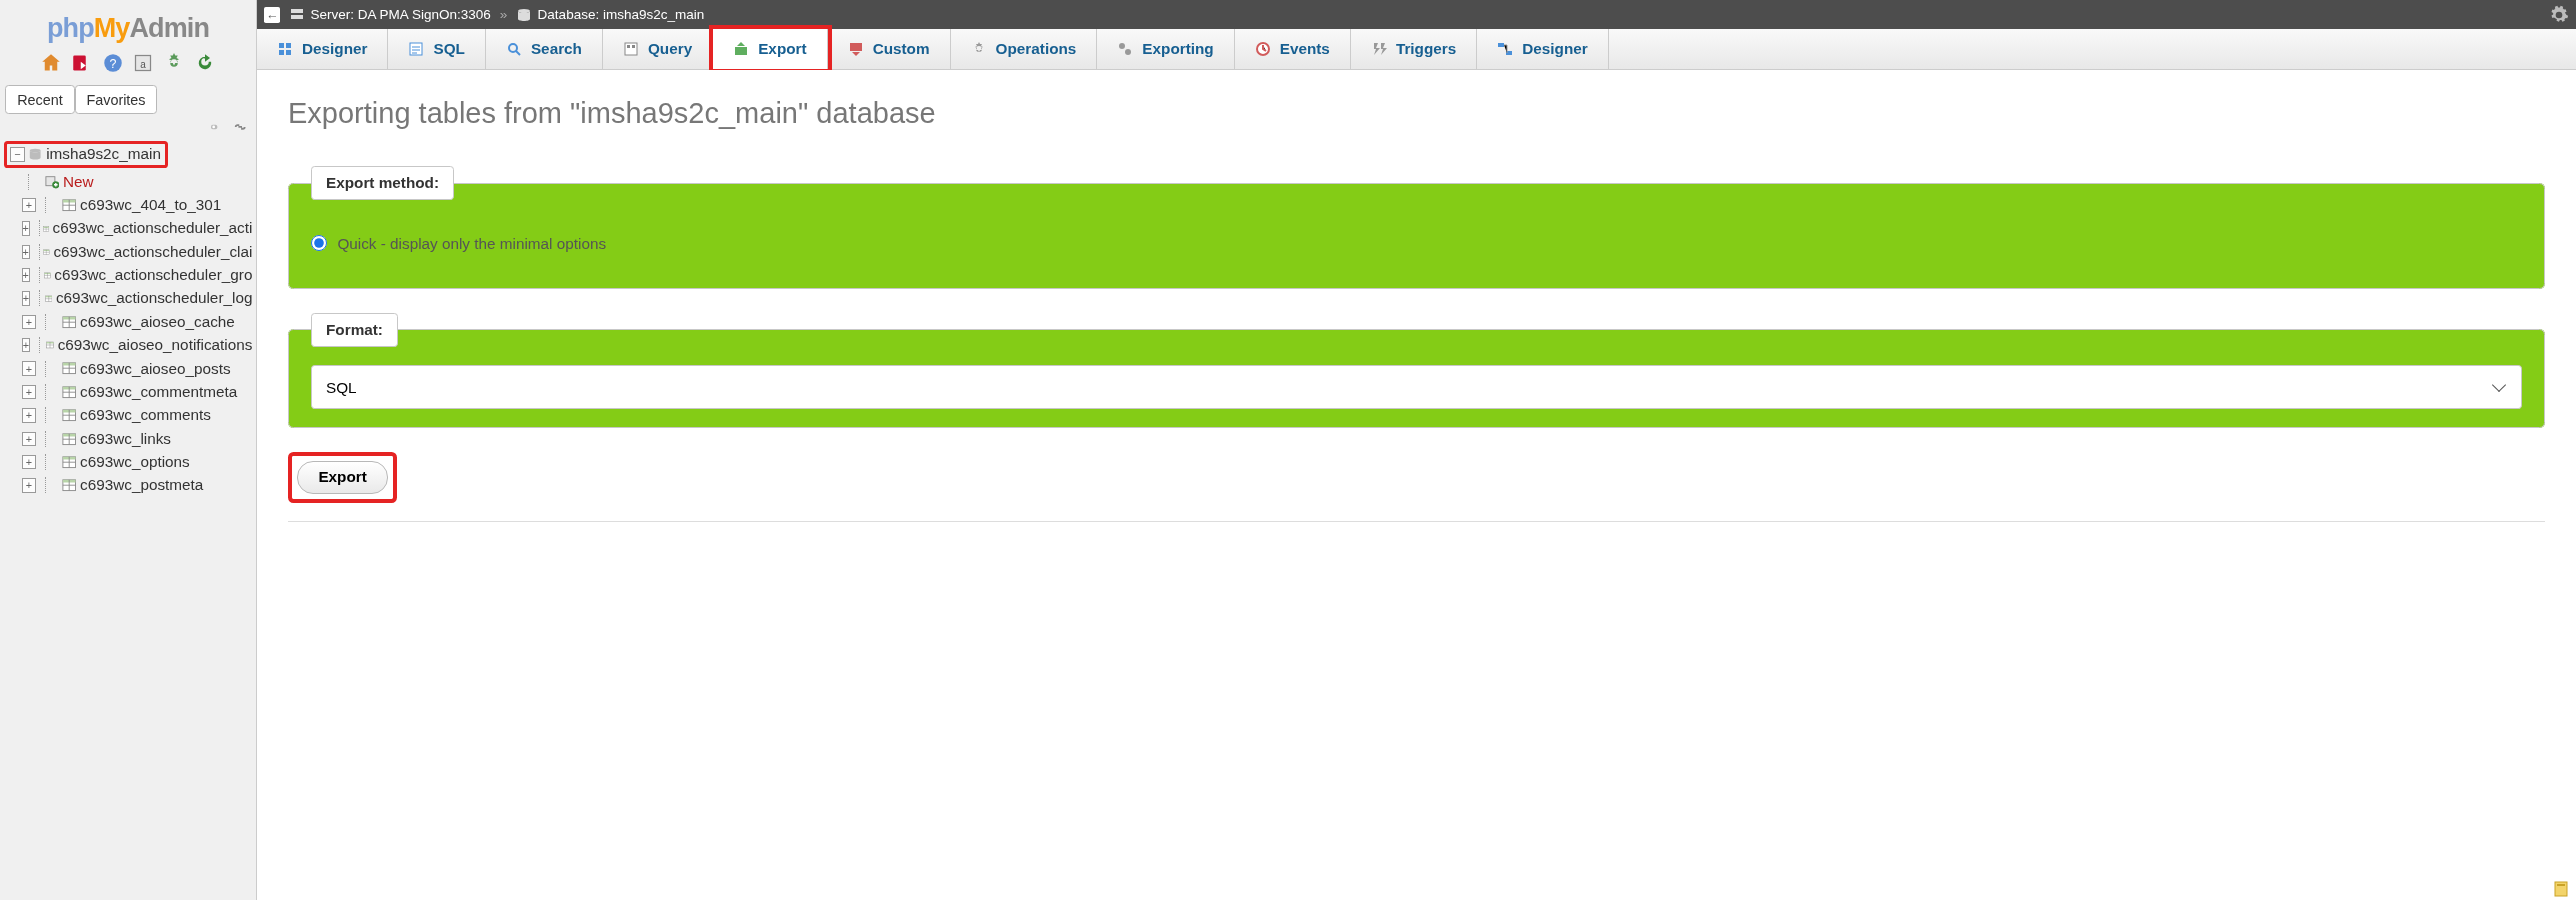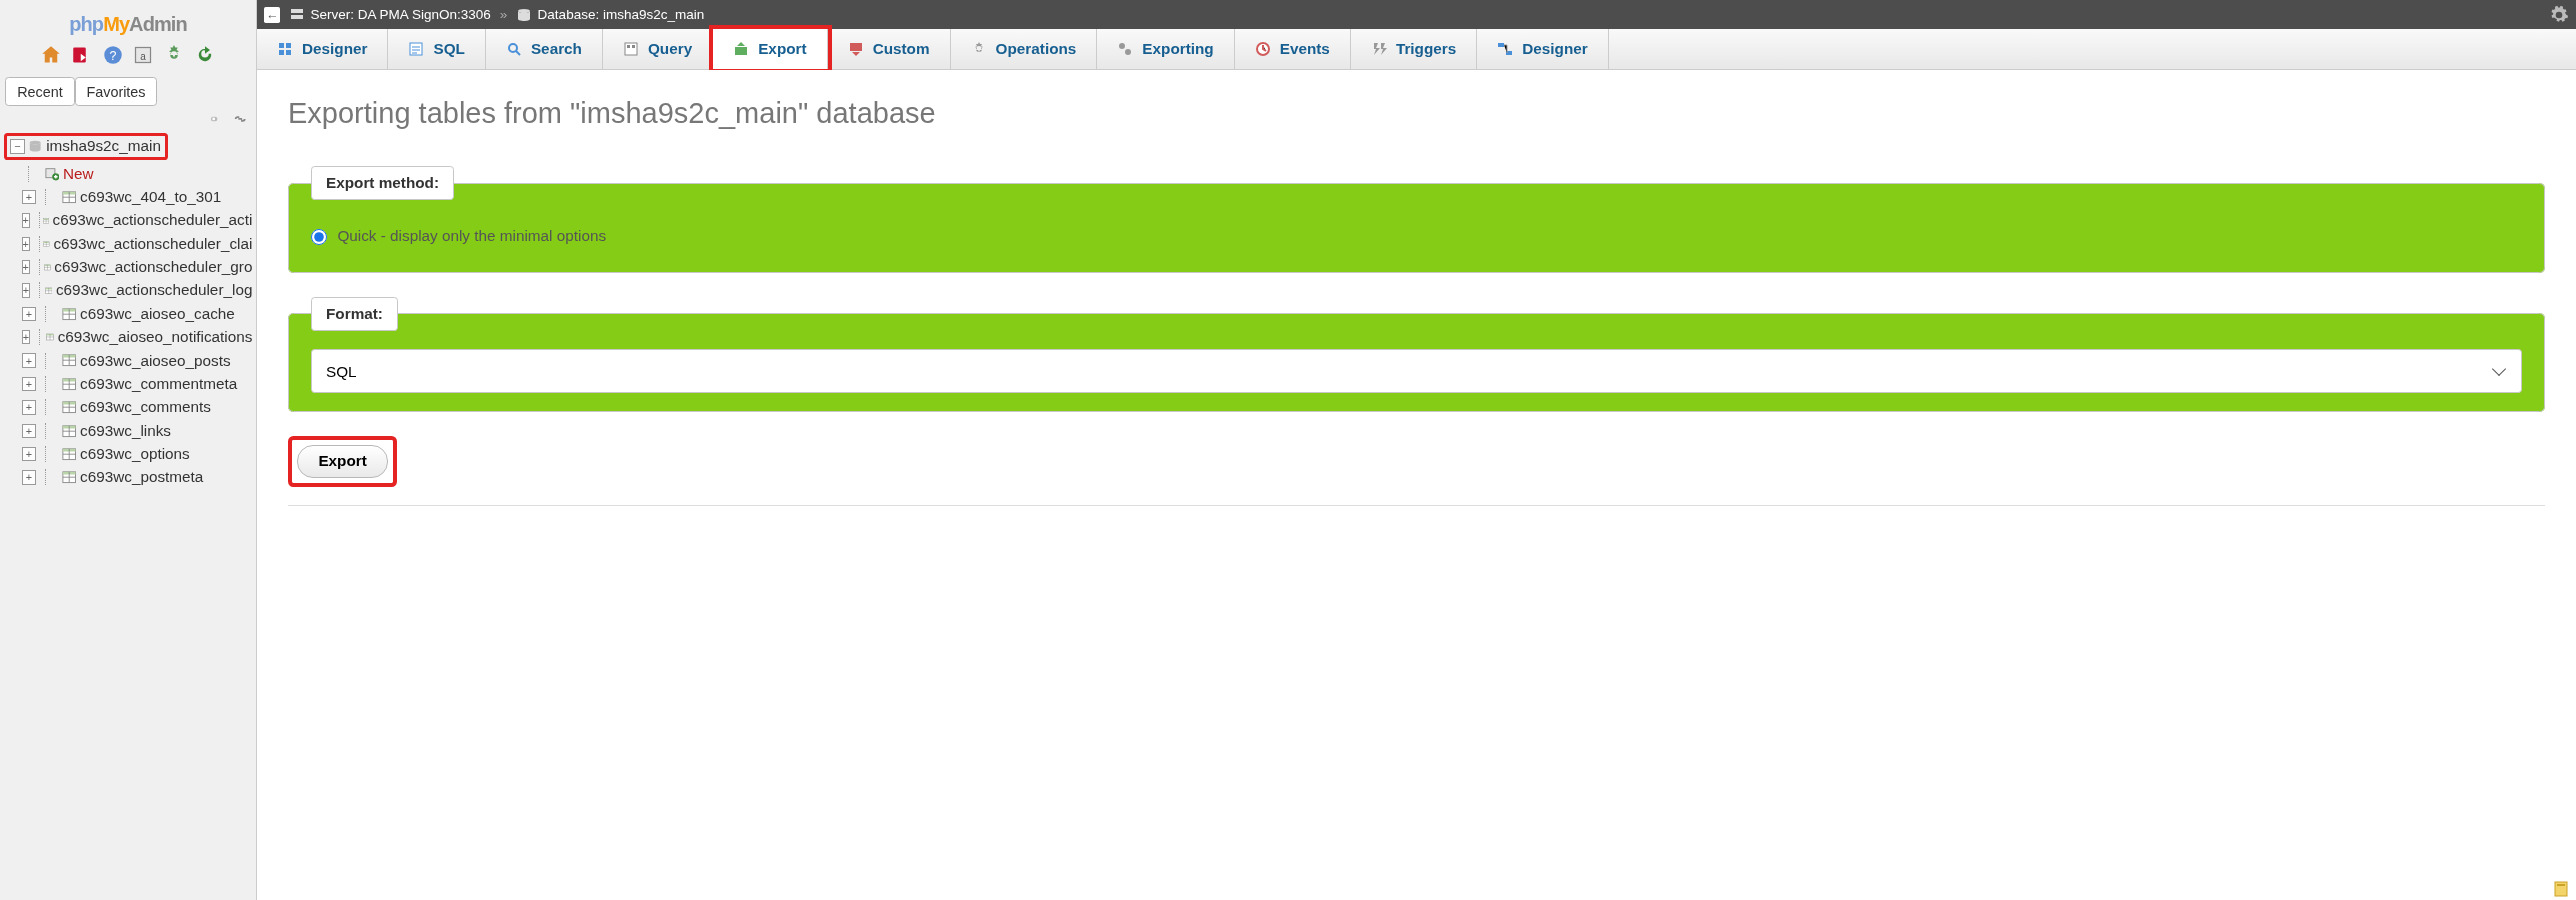--- a/index.html
+++ b/index.html
@@ -1,20 +1,20 @@
 <!DOCTYPE html>
 <html style="font-size:14.4px"><head>
   <meta charset="utf-8">
   <style>
     * { margin: 0; padding: 0; box-sizing: border-box; }
     body { font-family: -apple-system, BlinkMacSystemFont, "Segoe UI", sans-serif; font-size: 12.6px; background: #f5f5f5; width: 2576px; height: 901px; display: flex; overflow: hidden; }
     
     
     .sidebar { width: 257px; background: #f0f0f0; border-right: 0.9px solid #ccc; display: flex; flex-direction: column; height: 100%; overflow: hidden; }
-    .logo { text-align: center; padding: 12.6px 0 5.4px; font-family: "Arial Black", sans-serif; font-size: 20px; font-weight: 700; letter-spacing: -0.9px; }
+    .logo { text-align: center; padding: 12.6px 0 5.4px; font-family: "Arial Black", sans-serif; font-size: 27px; font-weight: 700; letter-spacing: -0.9px; }
     .logo .php { color: #7a9ed6; }
     .logo .my  { color: #f89c0e; }
     .logo .admin { color: #888; }
     
     .quick-icons { text-align: center; padding: 3.6px 0 9px; }
     .quick-icons .ic { display: inline-block; width: 20px; height: 20px; margin: 0 3.6px; vertical-align: middle; }
     
     .recent-bar { display: flex; gap: 0; padding: 3.6px 5.4px; }
     .recent-btn { background: #fff; border: 0.9px solid #b8b8b8; border-radius: 3.6px; padding: 5.4px 10.8px; font-size: 14.4px; color: #333; cursor: pointer; }
     
@@ -51,21 +51,21 @@
     .tab .tab-ic { width: 16px; height: 16px; margin-right: 9px; }
     .tab.active { background: #fff; }
     .tab.hl { outline: 4.5px solid #e52323; outline-offset: -0.9px; background: #fff; }
     
     .content { padding: 27px 31px; background: #fff; flex: 1; overflow: auto; position: relative; }
     .content h1 { font-size: 29px; font-weight: 400; color: #777; margin-bottom: 36px; }
     
     fieldset.grp { border: 0.9px solid #c7c7c7; border-radius: 5.4px; padding: 18px 21.6px; margin-bottom: 23.4px; background: #84cc16; }
     fieldset.grp legend { background: #fff; border: 0.9px solid #c7c7c7; border-radius: 3.6px; padding: 7.2px 14.4px; font-size: 15.3px; font-weight: 700; color: #333; }
     
-    .radio-row { display: flex; align-items: flex-end; margin: 9px 0; color: #555; font-size: 15.3px; }
+    .radio-row { display: flex; align-items: flex-start; margin: 17px 0; color: #555; font-size: 15.3px; }
     .radio-row input { width: 16px; height: 16px; margin-right: 10.8px; accent-color: #1a73e8; }
     
     .select-wrap { position: relative; }
     .select-wrap select { width: 100%; padding: 12.6px 14.4px; font-size: 15.3px; border: 0.9px solid #c7c7c7; border-radius: 3.6px; background: #fff; appearance: none; }
     .select-wrap::after { content: ""; position: absolute; right: 18px; top: 50%; width: 9px; height: 9px; border-right: 1.8px solid #555; border-bottom: 1.8px solid #555; transform: translateY(-70%) rotate(45deg); pointer-events: none; }
     
     .export-btn-wrap { display: inline-block; border: 4.5px solid #e52323; border-radius: 5.4px; padding: 5.4px; }
     .export-btn { background: linear-gradient(#fff,#e9e9e9); border: 0.9px solid #b8b8b8; border-radius: 16px; padding: 6.3px 20px; font-size: 15.3px; font-weight: 700; cursor: pointer; }
     
     .bottom-divider { border-bottom: 0.9px solid #ddd; margin-top: 18px; }

